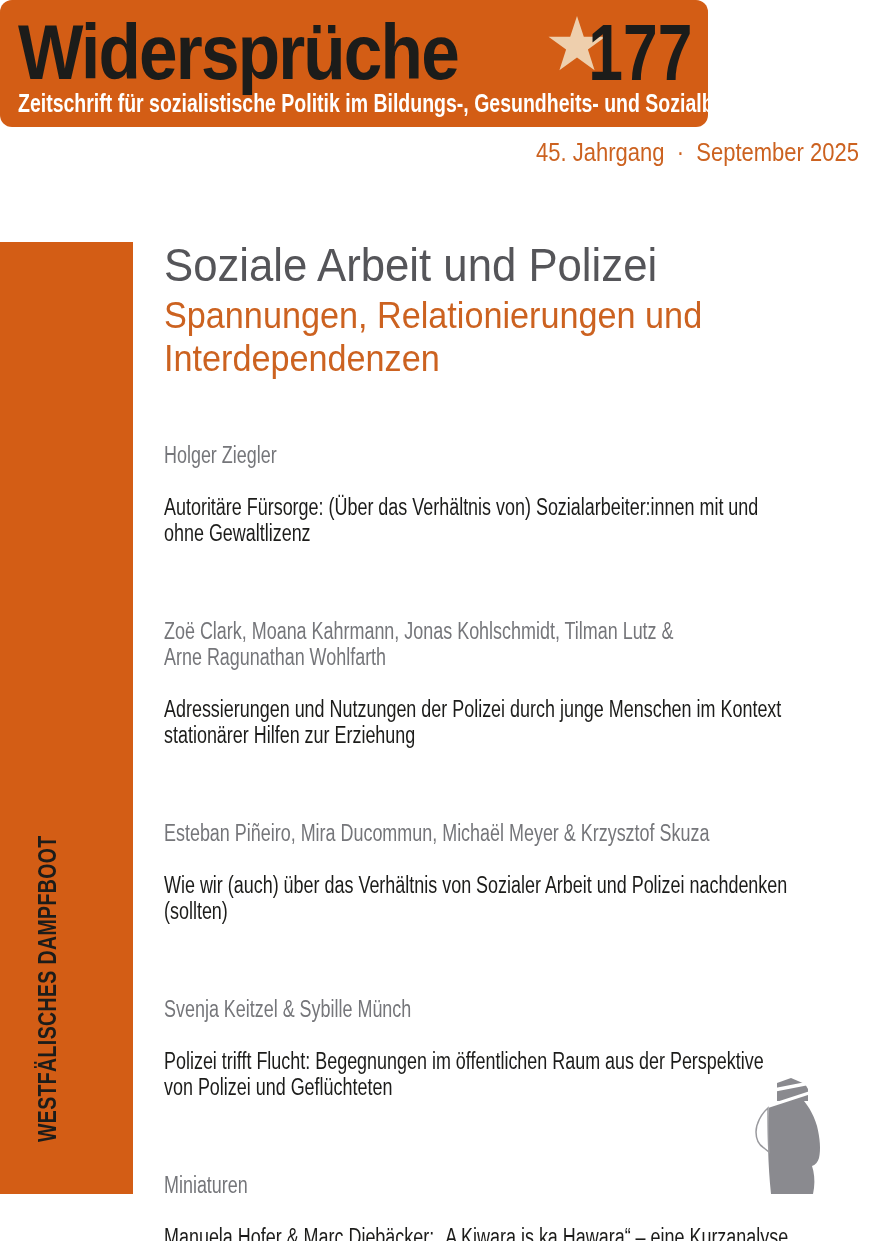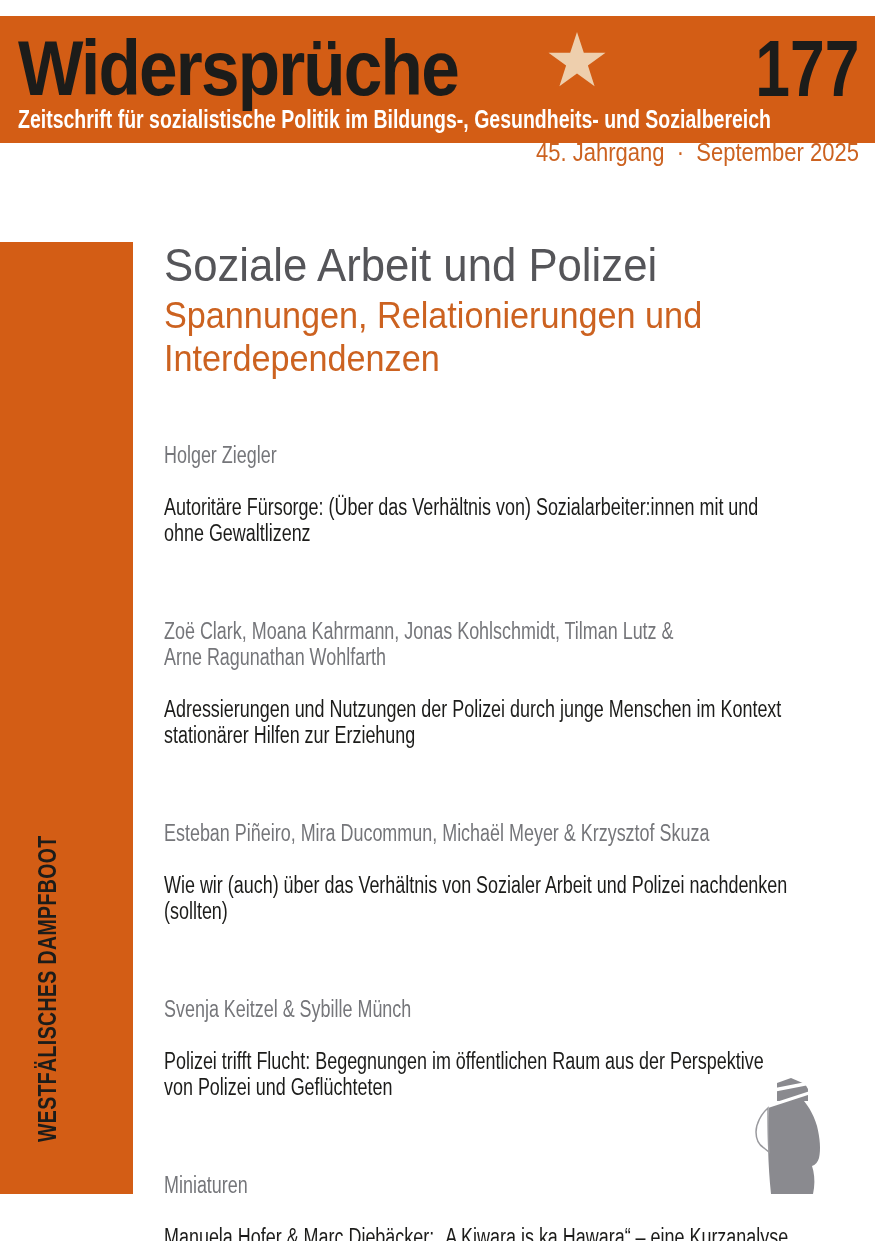--- a/index.html
+++ b/index.html
@@ -6,21 +6,21 @@
     --orange:#d35d15; --star:#eecfad; --text-black:#1c1c1a; --headline-gray:#555559;
     --author-gray:#75767a; --text-orange:#cc6220; --logo-gray:#8a8a8f; --white:#ffffff;
   }
   *{margin:0;padding:0;box-sizing:border-box;}
   html,body{background:#fff;}
   .page{
     position:relative;width:875px;height:1241px;background:#fff;overflow:hidden;
     font-family:"Liberation Sans", sans-serif;
   }
   
-  .band{position:absolute;left:0;top:16px;width:875px;height:127px;background:var(--orange);}
+  .band{position:absolute;left:0;top:0;width:708px;height:127px;background:var(--orange);border-radius:12px;}
   .mast-title{
     position:absolute;left:18px;top:0;line-height:105px;font-size:77px;font-weight:bold;
     letter-spacing:-2px;color:var(--text-black);white-space:nowrap;
     transform:scaleX(.9);transform-origin:0 50%;
   }
   .mast-issue{
     position:absolute;right:16px;top:0;line-height:105px;font-size:80px;font-weight:bold;
     color:var(--text-black);white-space:nowrap;transform:scaleX(.78);transform-origin:100% 50%;
   }
   .mast-star{position:absolute;left:546px;top:15px;width:62px;height:57px;}

